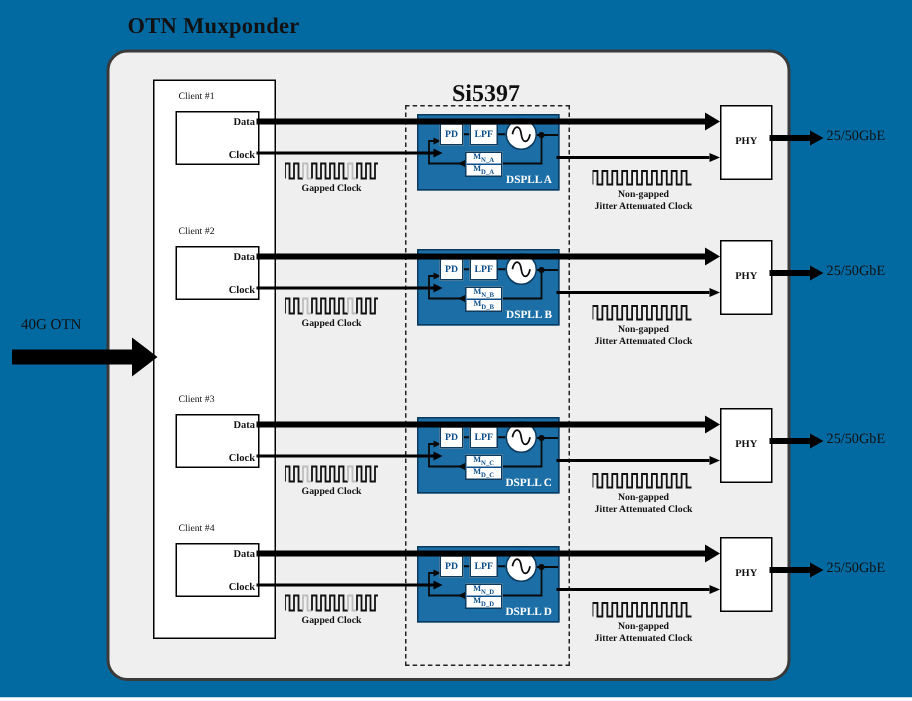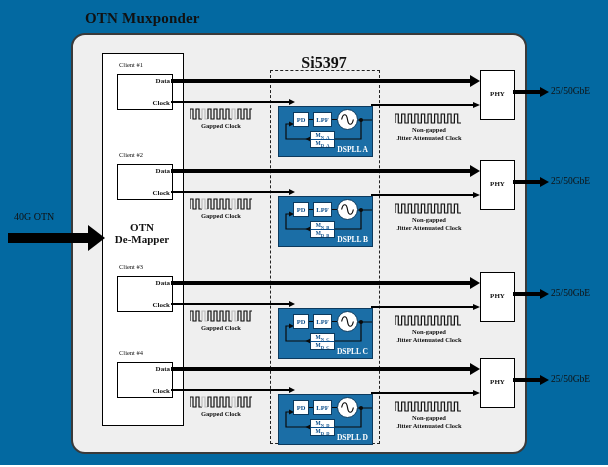--- a/index.html
+++ b/index.html
@@ -30,21 +30,21 @@
   .data-line{left:171px;top:5px;width:300px;height:4px;background:#000;z-index:3;}
   .data-head{left:470px;top:1px;width:0;height:0;z-index:3;
     border-left:10px solid #000;border-top:6px solid transparent;border-bottom:6px solid transparent;}
   .clock-line{left:171px;top:27.4px;width:119px;height:1.3px;background:#000;z-index:3;}
   .clock-head{left:289px;top:24.5px;width:0;height:0;z-index:3;
     border-left:6px solid #000;border-top:3.5px solid transparent;border-bottom:3.5px solid transparent;}
   .out-line{left:371px;top:30.4px;width:102px;height:1.3px;background:#000;z-index:3;}
   .out-head{left:473px;top:27.5px;width:0;height:0;z-index:3;
     border-left:7px solid #000;border-top:3.5px solid transparent;border-bottom:3.5px solid transparent;}
   
-  .dspll{left:278px;top:32px;width:93px;height:49px;background:#1B6EA6;
+  .dspll{left:278px;top:2px;width:93px;height:49px;background:#1B6EA6;
     border:1.5px solid #0C3A5E;z-index:2;}
   .dspll .loop{position:absolute;left:0;top:0;}
   .pd-box{position:absolute;left:14px;top:5px;width:16px;height:15px;background:#fff;
     border:1.2px solid #0C3A5E;box-sizing:border-box;text-align:center;
     font-size:6.5px;font-weight:bold;color:#0C4F8C;line-height:13px;}
   .lpf-box{position:absolute;left:34px;top:5px;width:19px;height:15px;background:#fff;
     border:1.2px solid #0C3A5E;box-sizing:border-box;text-align:center;
     font-size:6.5px;font-weight:bold;color:#0C4F8C;line-height:13px;}
   .osc{position:absolute;left:58px;top:2px;width:21px;height:21px;border-radius:50%;
     background:#fff;border:1.2px solid #0C3A5E;box-sizing:border-box;}
@@ -71,24 +71,20 @@
 </style>
 </head>
 <body>
 
 <div id="stage">
 
   <div id="title" class="abs">OTN Muxponder</div>
   <div id="container" class="abs"></div>
 
   <div id="demapper" class="abs"></div>
-  <div id="demapper-label" class="abs">
-    <div>OTN</div>
-    <div>De-Mapper</div>
-  </div>
 
   <div id="si-box" class="abs"></div>
   <div id="si-label" class="abs">Si5397</div>
 
   <div id="otn-in-label" class="abs">40G OTN</div>
   <div id="otn-in-shaft" class="abs"></div>
   <div id="otn-in-head" class="abs"></div>
 
   <div class="row" style="top:74px">
     <div class="abs client-label">Client #1</div>

